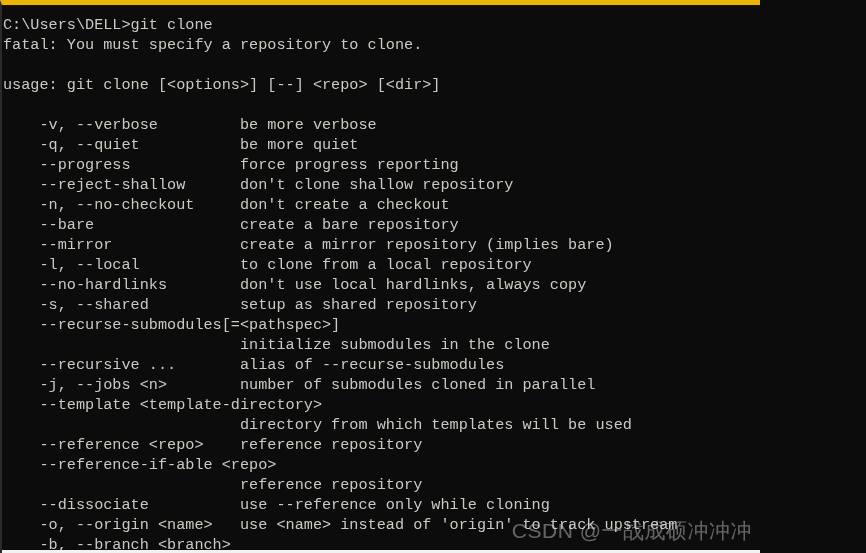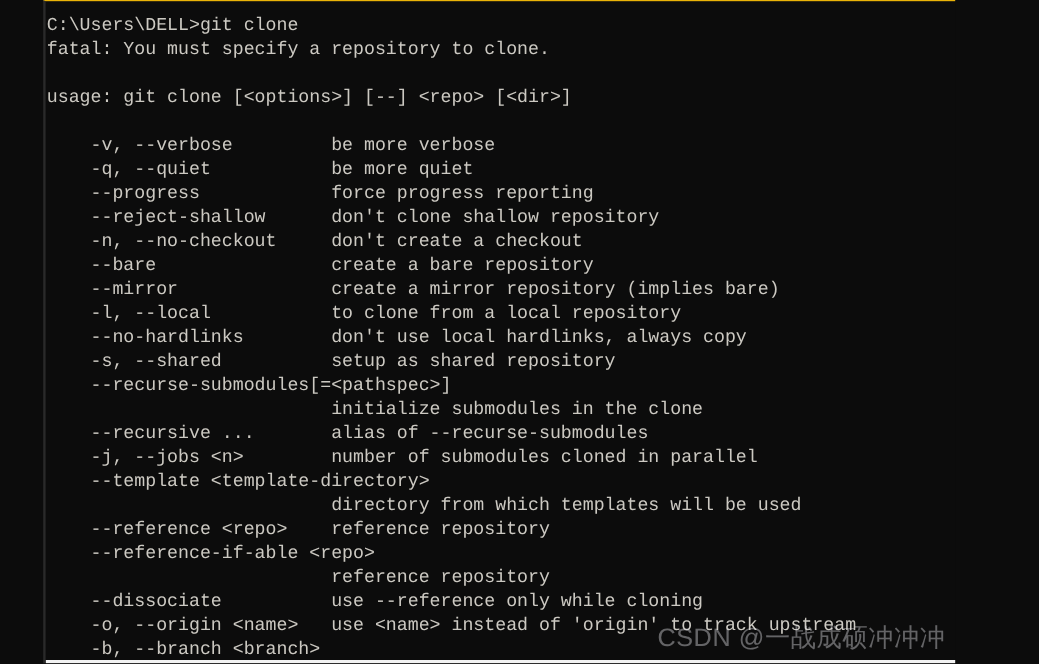--- a/index.html
+++ b/index.html
@@ -8,22 +8,21 @@
     background: #0c0c0c;
   }
   #terminal {
     position: relative;
     width: 760px;
     height: 553px;
     background: #0c0c0c;
     overflow: hidden;
     box-sizing: border-box;
     border-left: 2px solid #2a2a2a;
-    border-top: 1px solid #eab308;
-    margin-left: 36px;
+    border-top: 5px solid #eab308;
   }
   #screen {
     position: absolute;
     left: 0;
     top: 10px;
     width: 866px;
     font-family: "Liberation Mono", "DejaVu Sans Mono", monospace;
     font-size: 15.2px;
     line-height: 20px;
     color: #ccc9c2;

